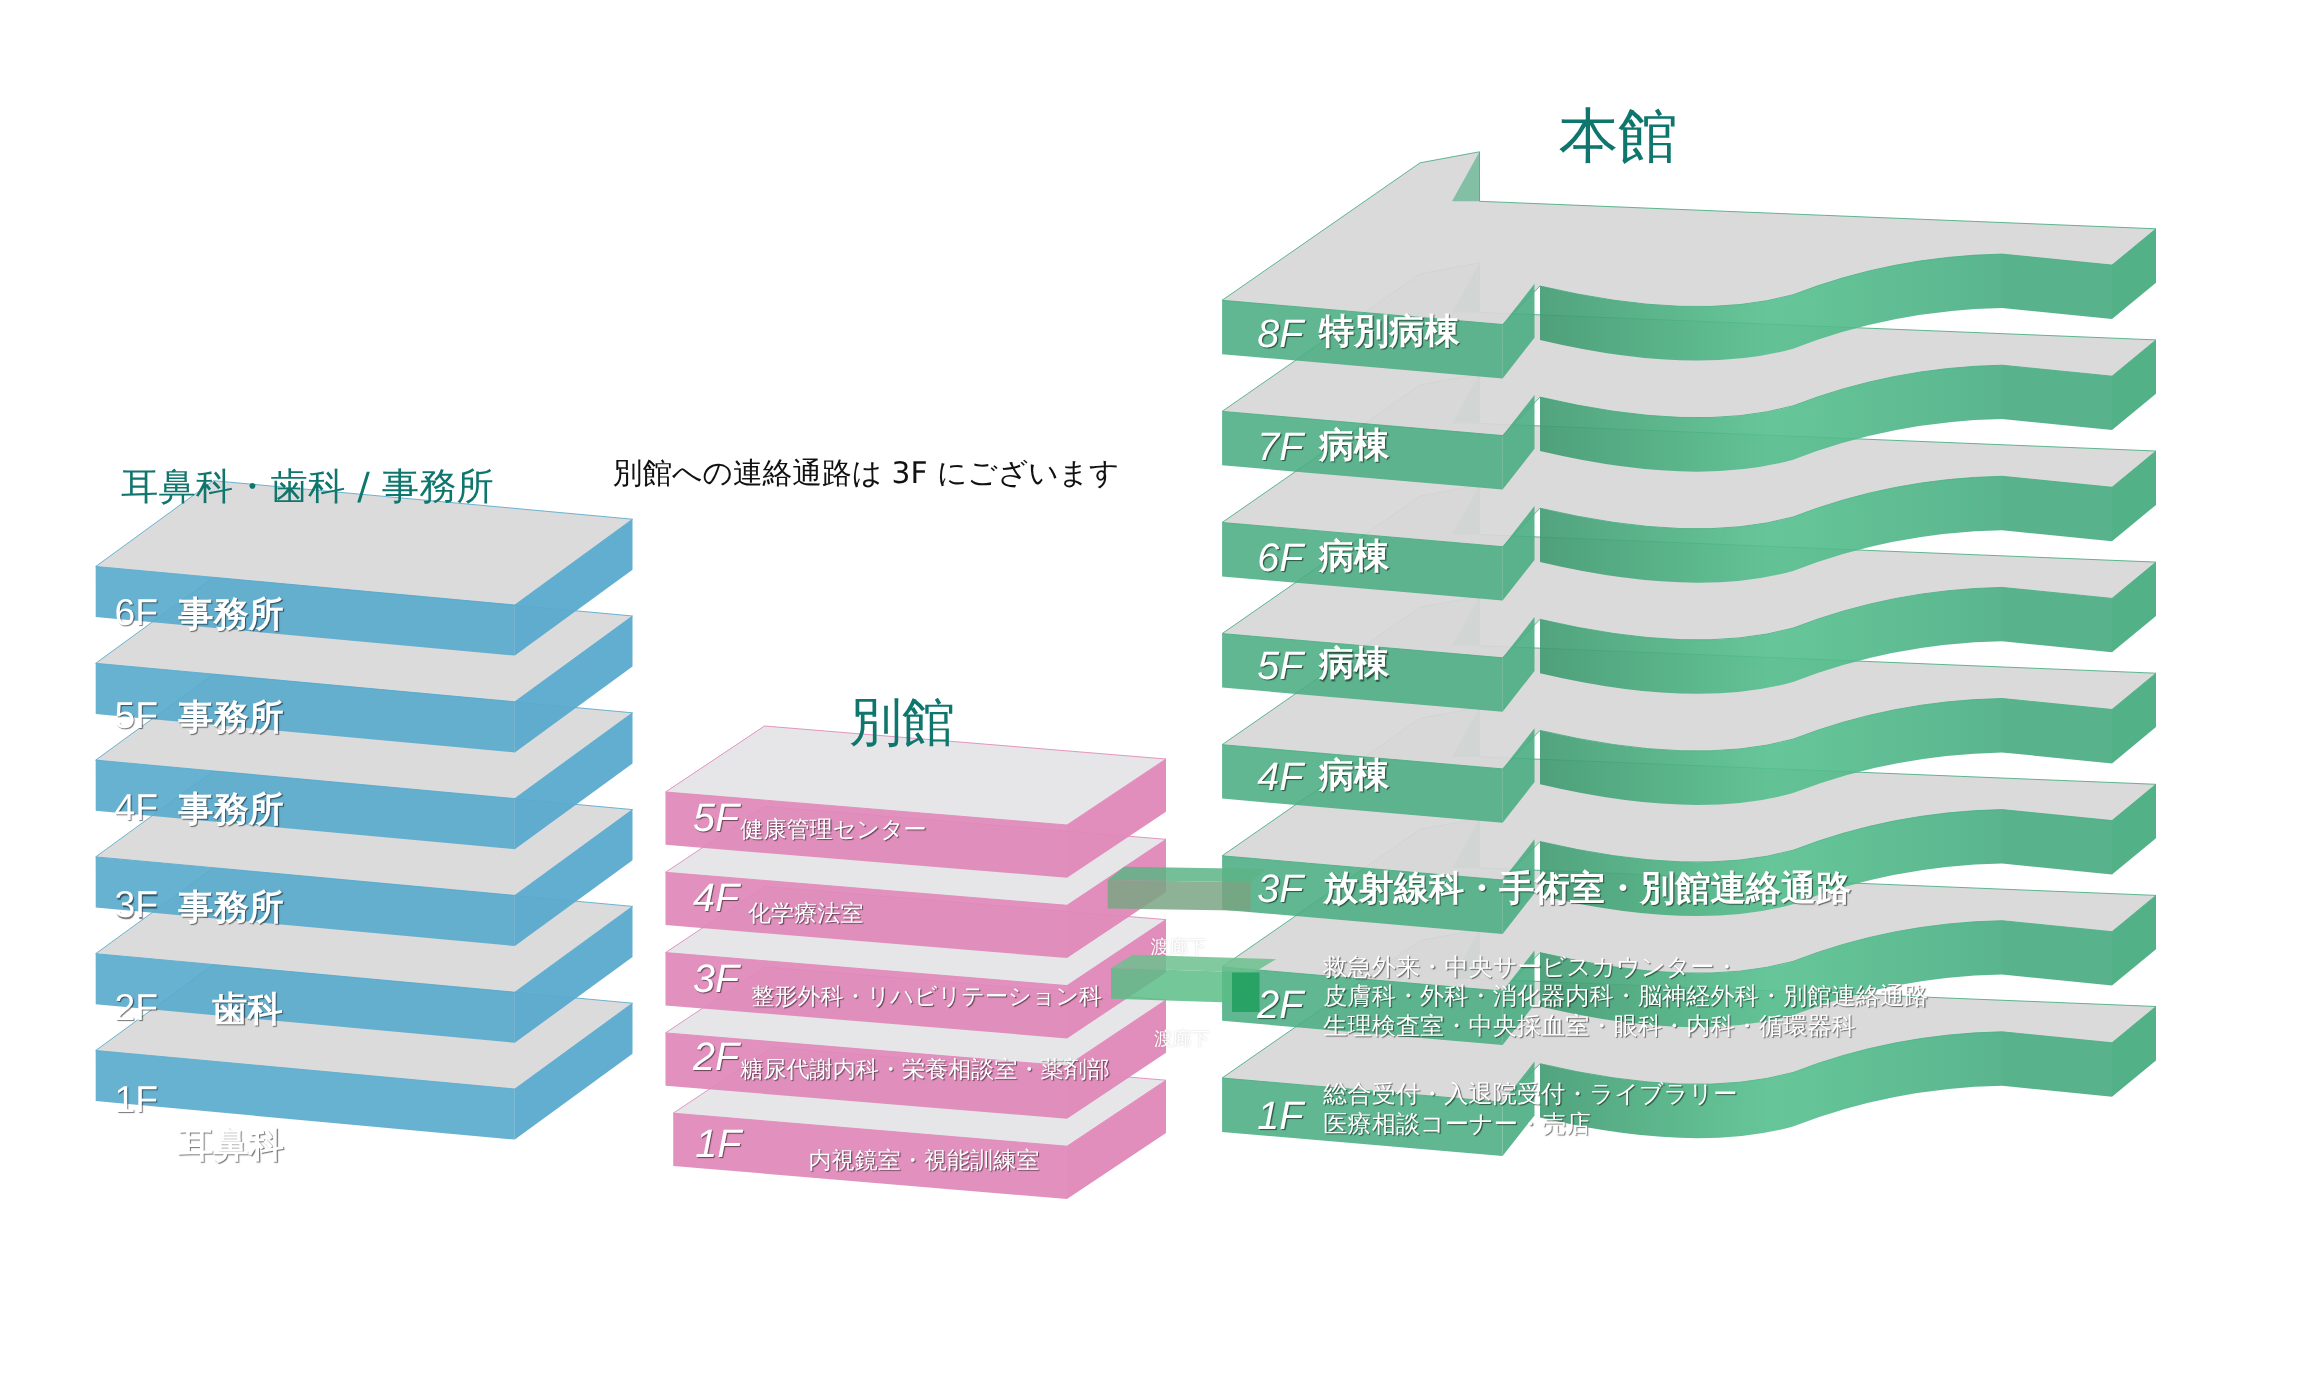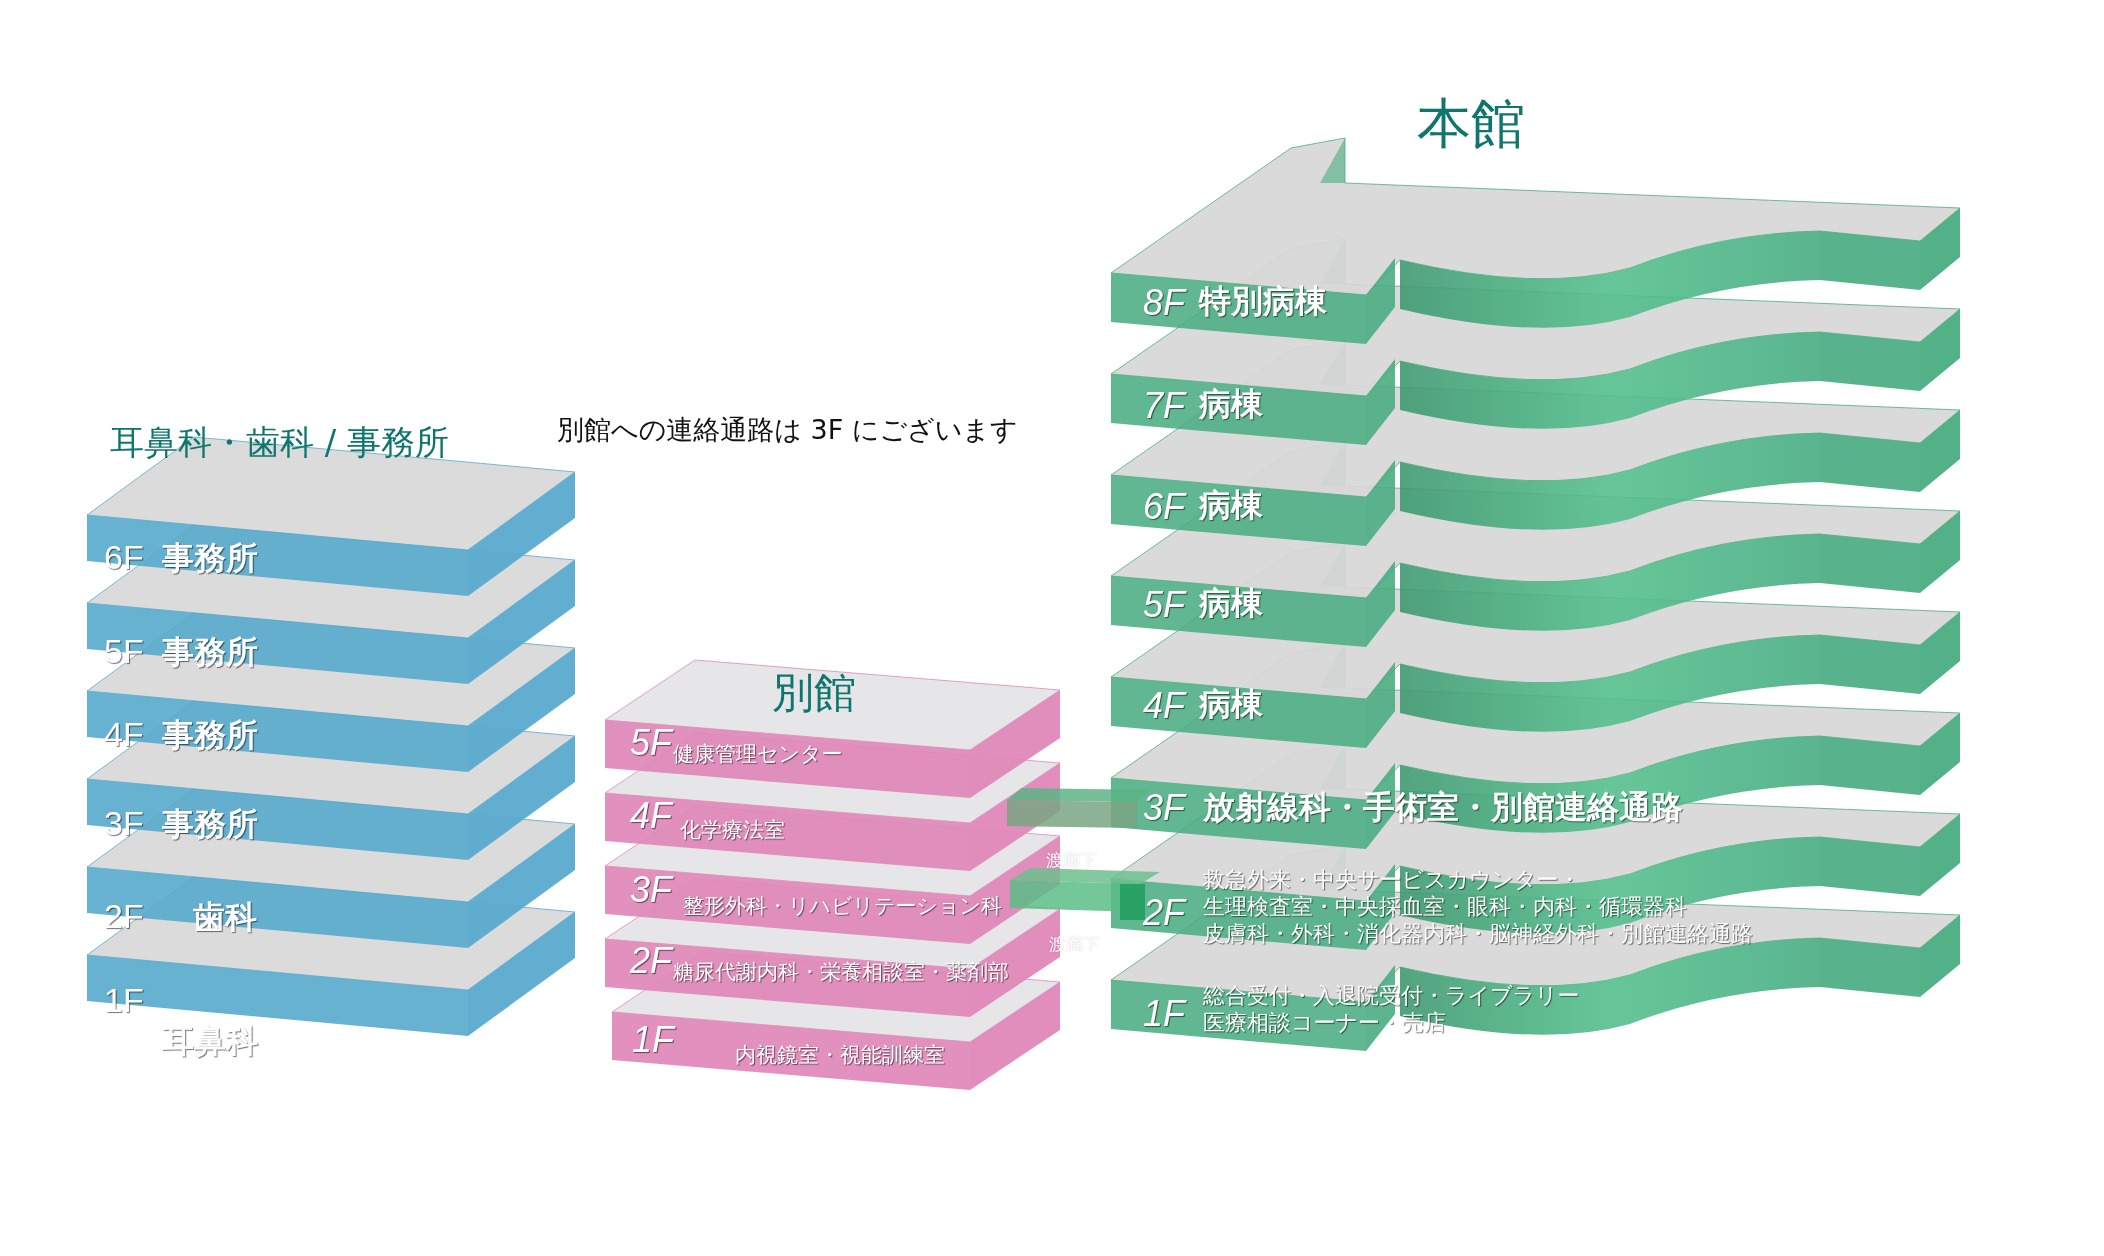--- a/index.html
+++ b/index.html
@@ -1,21 +1,21 @@
 <!DOCTYPE html>
 <html><head>
 <meta charset="utf-8">
 <style>
   html, body { margin: 0; padding: 0; background: #ffffff; }
   body { width: 2104px; height: 1256px; position: relative; overflow: hidden;
          font-family: "DejaVu Sans", "Liberation Sans", sans-serif; }
   #scene { position: absolute; left: 0; top: 0; width: 2104px; height: 1256px; }
   .title { position: absolute; color: #0f766e; white-space: nowrap; font-weight: normal; }
   .t-main { left: 1417px; top: 88px; font-size: 54px; }
-  .t-annex { left: 772px; top: 625px; font-size: 42px; margin-top: 40px; }
+  .t-annex { left: 772px; top: 625px; font-size: 48px; }
   .t-blue { left: 110px; top: 420px; font-size: 34px; }
   .notice { position: absolute; left: 557px; top: 376px; font-size: 27px; color: #111; white-space: nowrap; margin-top: 36px; }
 
   .lbl { position: absolute; color: #fff; white-space: nowrap;
          text-shadow: 1px 1px 1px rgba(0,0,0,0.55); line-height: 1; }
   .fl { font-size: 36px; font-family: "Liberation Sans", sans-serif; font-style: italic; }
   .fl-sm { font-size: 34px; font-family: "Liberation Sans", sans-serif; }
   .dept { font-size: 32px; font-weight: bold; }
   .dept-sm { font-size: 21px; }
   .dept-multi { font-size: 22px; line-height: 27px; }
@@ -201,21 +201,21 @@
   <div class="lbl dept" style="left:1199px;top:489px">病棟</div>
   <div class="lbl fl" style="left:1143px;top:587px">5F</div>
   <div class="lbl dept" style="left:1199px;top:587px">病棟</div>
   <div class="lbl fl" style="left:1143px;top:688px">4F</div>
   <div class="lbl dept" style="left:1199px;top:688px">病棟</div>
   <div class="lbl fl" style="left:1143px;top:790px">3F</div>
   <div class="lbl dept" style="left:1203px;top:791px">放射線科・手術室・別館連絡通路</div>
   <div class="lbl fl" style="left:1143px;top:895px">2F</div>
   <div class="lbl dept-multi" style="left:1203px;top:866px">
     <div>救急外来・中央サービスカウンター・</div>
+    <div>皮膚科・外科・消化器内科・脳神経外科・別館連絡通路</div>
     <div>生理検査室・中央採血室・眼科・内科・循環器科</div>
-    <div>皮膚科・外科・消化器内科・脳神経外科・別館連絡通路</div>
   </div>
   <div class="lbl fl" style="left:1143px;top:996px">1F</div>
   <div class="lbl dept-multi" style="left:1203px;top:982px">
     <div>総合受付・入退院受付・ライブラリー</div>
     <div>医療相談コーナー・売店</div>
   </div>
 </div>
 
 </body></html>

